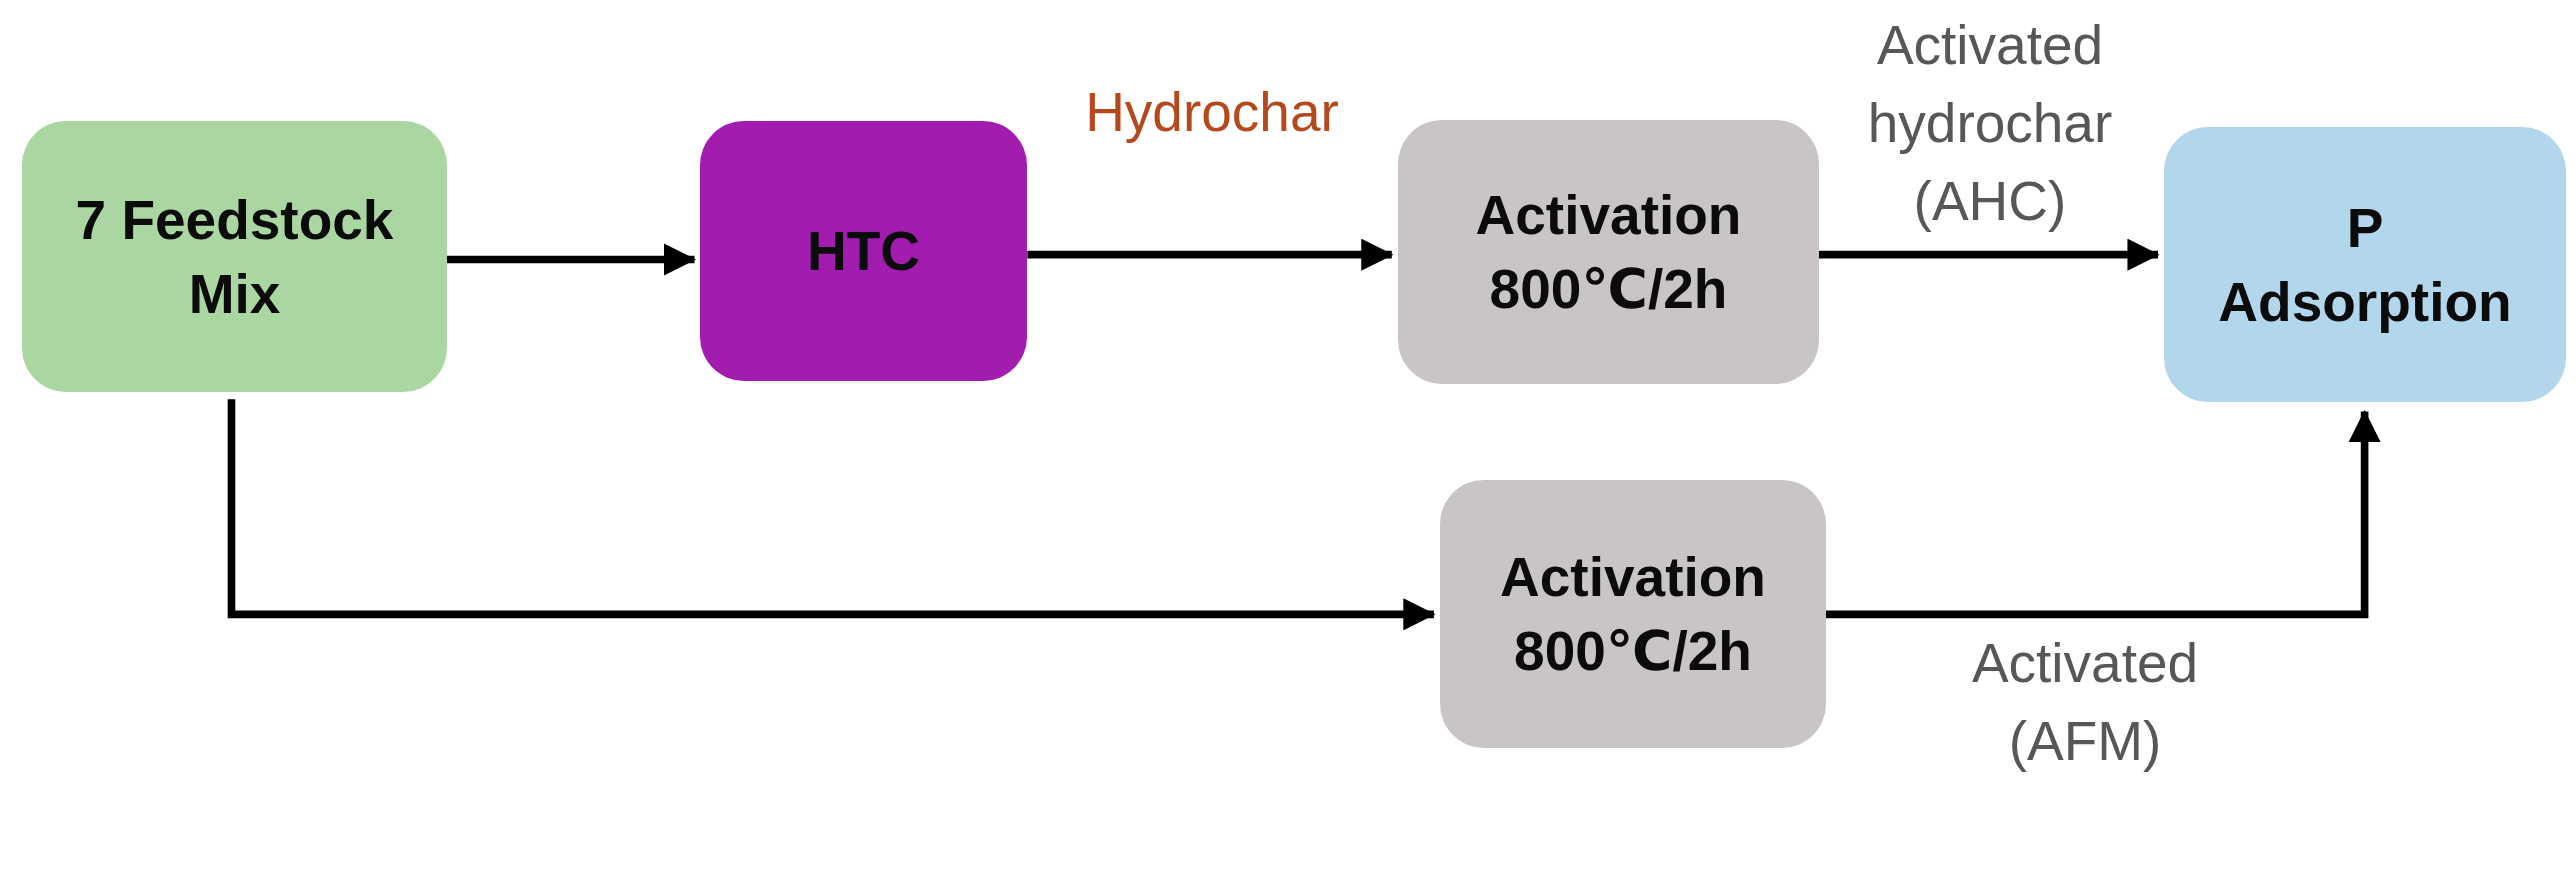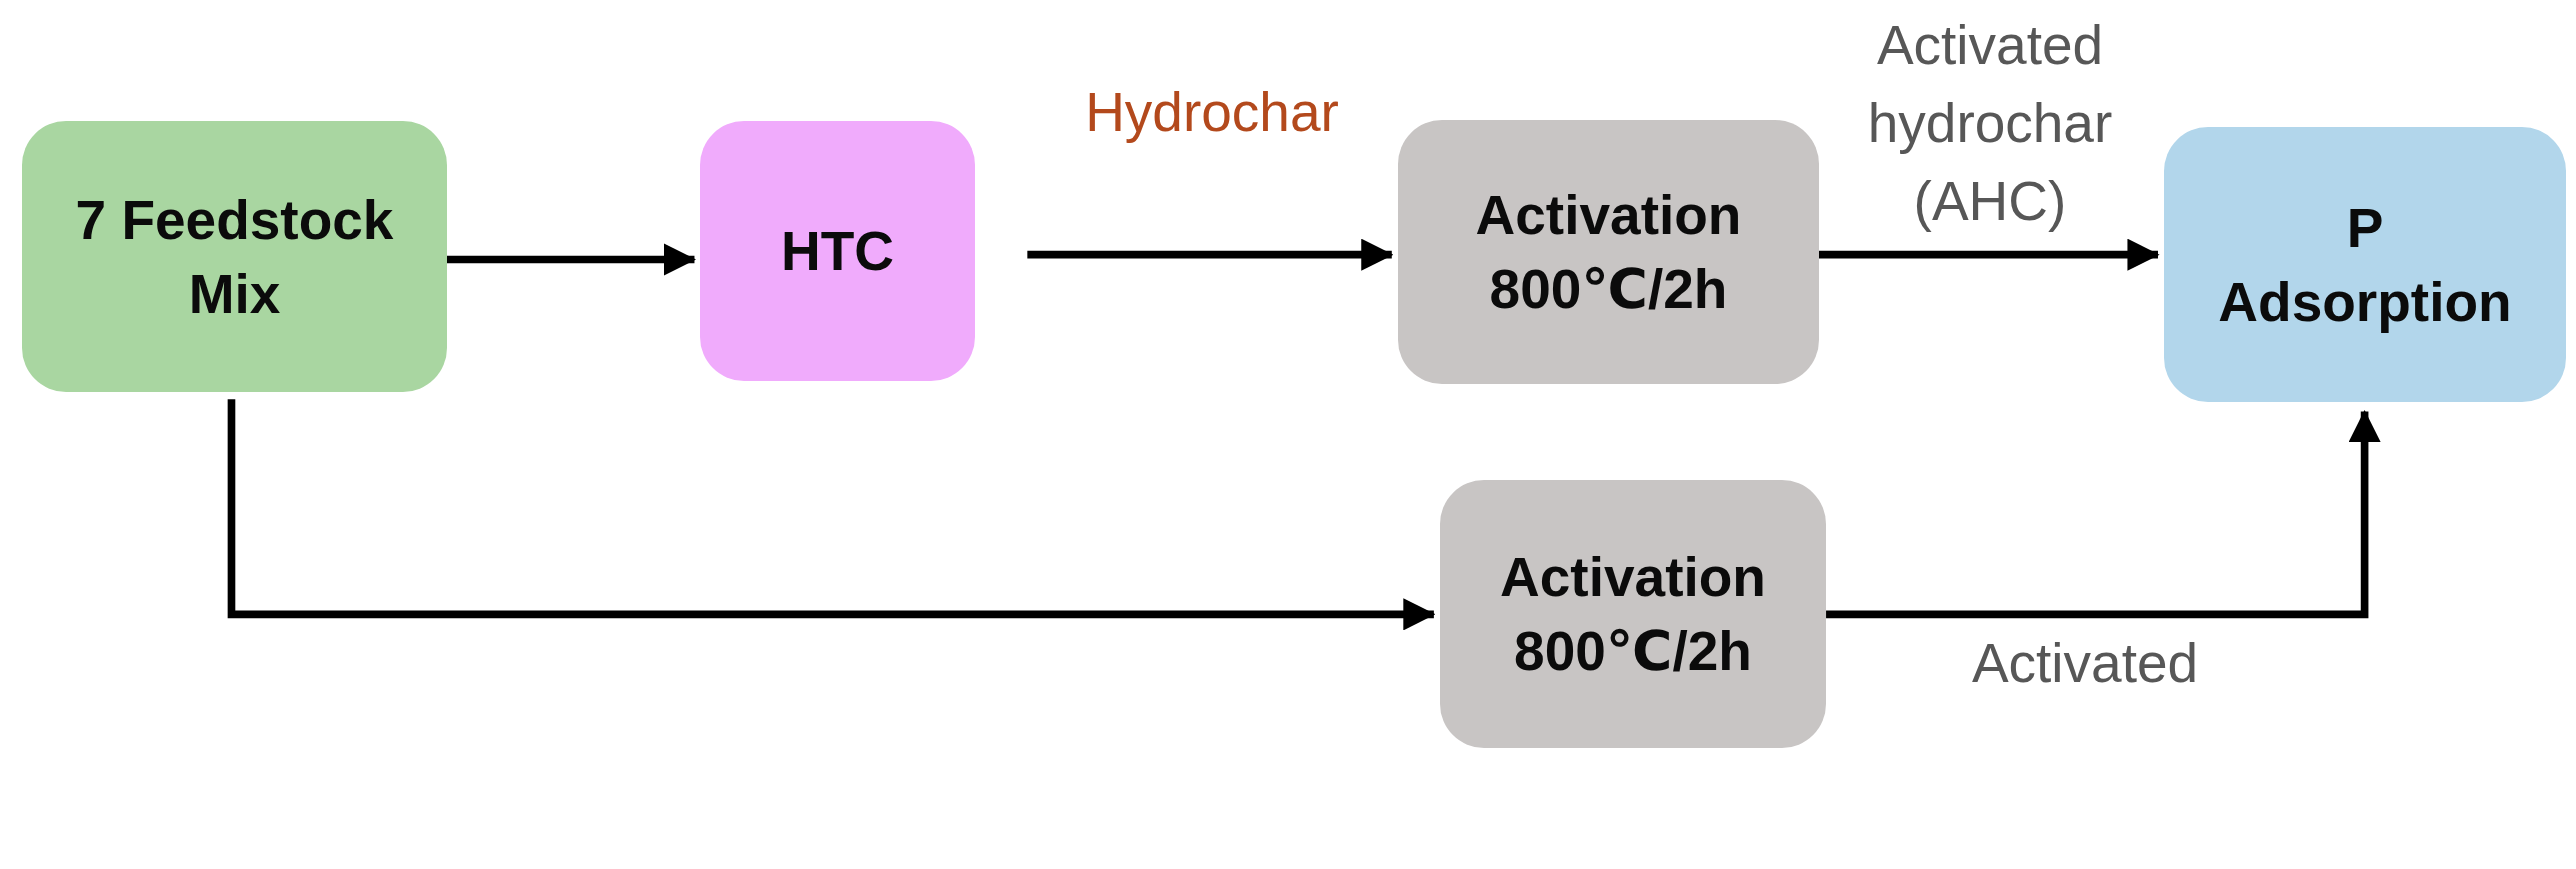--- a/index.html
+++ b/index.html
@@ -25,21 +25,21 @@
     justify-content: center;
     text-align: center;
     font-weight: 700;
     font-size: 55px;
     line-height: 74px;
     color: #0b0b0b;
     letter-spacing: 0px;
   }
   .box span { display: block; white-space: nowrap; }
   .b-feed { left: 22px;   top: 121px; width: 425px; height: 271px; background: #a9d6a1; }
-  .b-htc  { left: 700px;  top: 121px; width: 275px; height: 260px; background: #f0abfc; }
+  .b-htc  { left: 700px;  top: 121px; width: 327px; height: 260px; background: #a21caf; }
   .b-act1 { left: 1398px; top: 120px; width: 421px; height: 264px; background: #c8c5c4; }
   .b-pads { left: 2164px; top: 127px; width: 402px; height: 275px; background: #b2d6eb; }
   .b-act2 { left: 1440px; top: 480px; width: 386px; height: 268px; background: #c8c5c4; }
   .lbl {
     position: absolute;
     text-align: center;
     font-size: 55px;
     line-height: 78px;
     font-weight: 400;
   }
@@ -95,16 +95,17 @@
   </div>
 
   <div class="lbl lbl-ahc">
     <span>Activated</span>
     <span>hydrochar</span>
     <span>(AHC)</span>
   </div>
 
   <div class="lbl lbl-afm">
     <span>Activated</span>
+    <span>(AFM)</span>
   </div>
 
 </div>
 
 
 </body></html>

